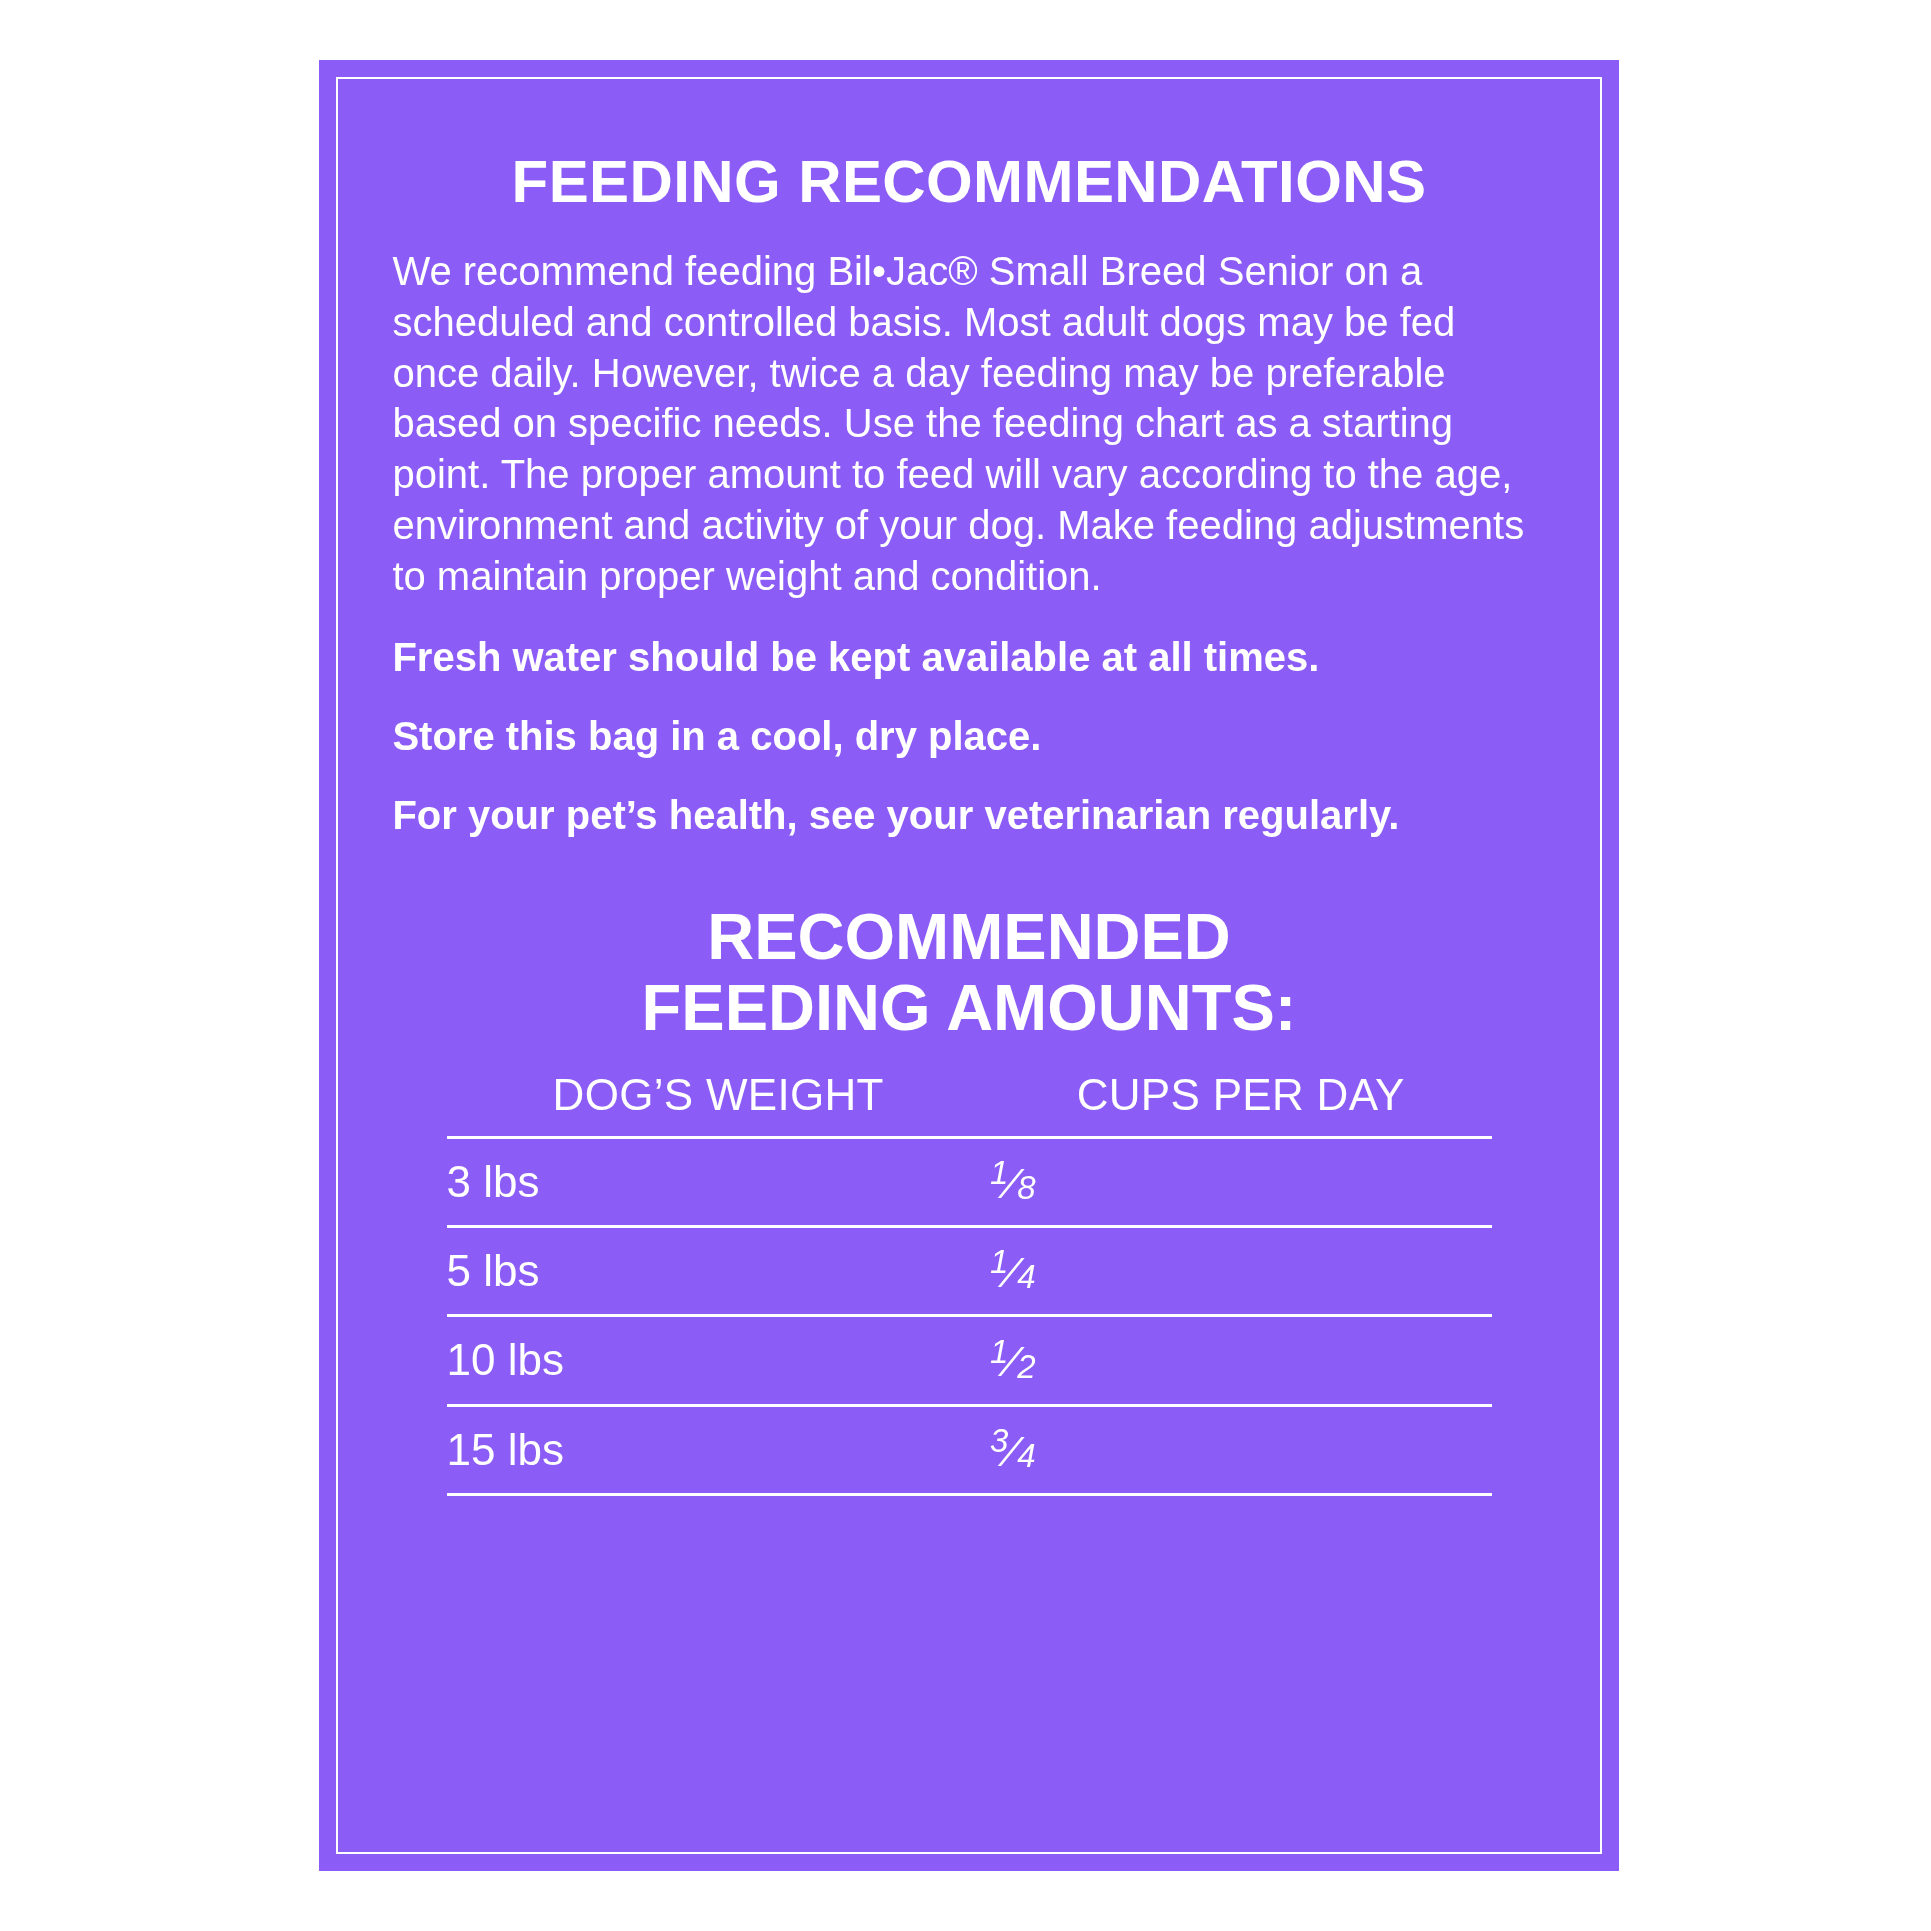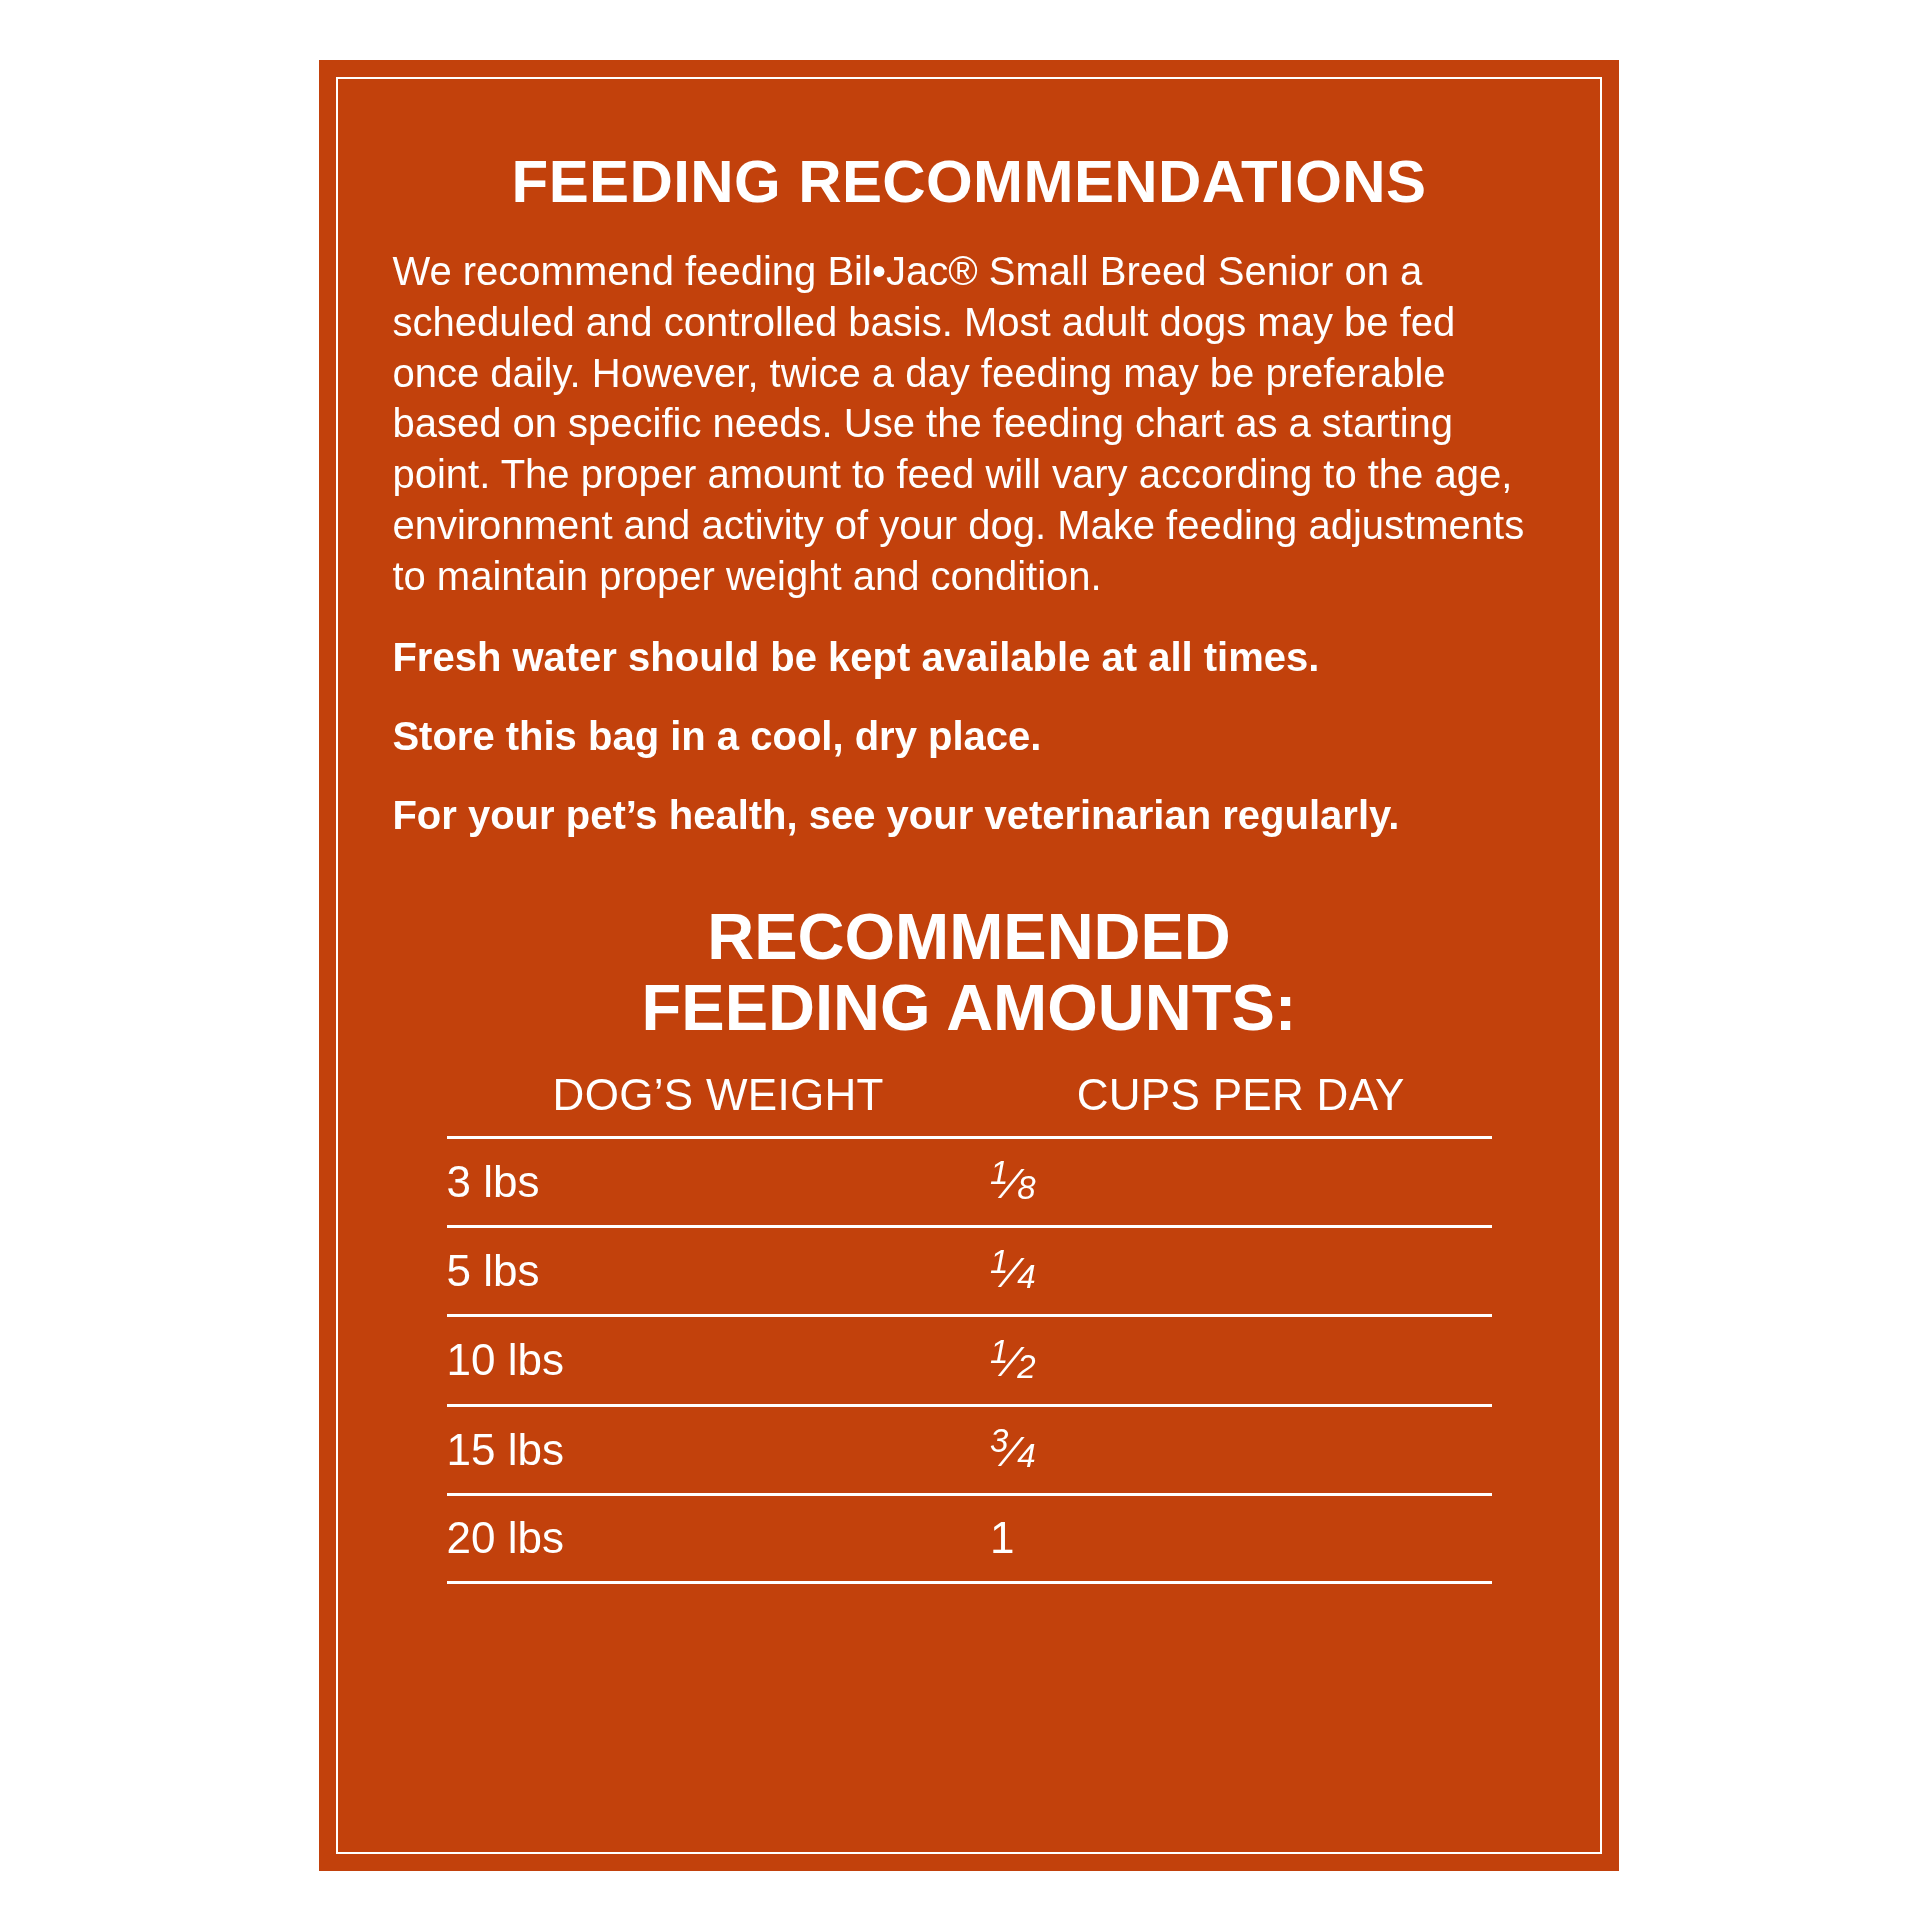--- a/index.html
+++ b/index.html
@@ -22,21 +22,21 @@
     box-sizing: border-box;
   }
 
   
   .panel {
     position: absolute;
     left: 319px;
     top: 60px;
     width: 1300px;
     height: 1811px;
-    background: #c2410c;
+    background: #8b5cf6;
     box-sizing: border-box;
   }
 
   
   .panel-inner-border {
     position: absolute;
     left: 17.4px;
     top: 17.4px;
     right: 17.4px;
     bottom: 17.4px;
@@ -181,23 +181,19 @@
             <td>
               <span class="frac"><span class="num">1</span><span class="bar">⁄</span><span class="den">2</span></span>
             </td>
           </tr>
           <tr>
             <td>15 lbs</td>
             <td>
               <span class="frac"><span class="num">3</span><span class="bar">⁄</span><span class="den">4</span></span>
             </td>
           </tr>
-          <tr>
-            <td>20 lbs</td>
-            <td>1</td>
-          </tr>
         </tbody>
       </table>
 
     </div>
   </div>
 </div>
 
 
 </body></html>

